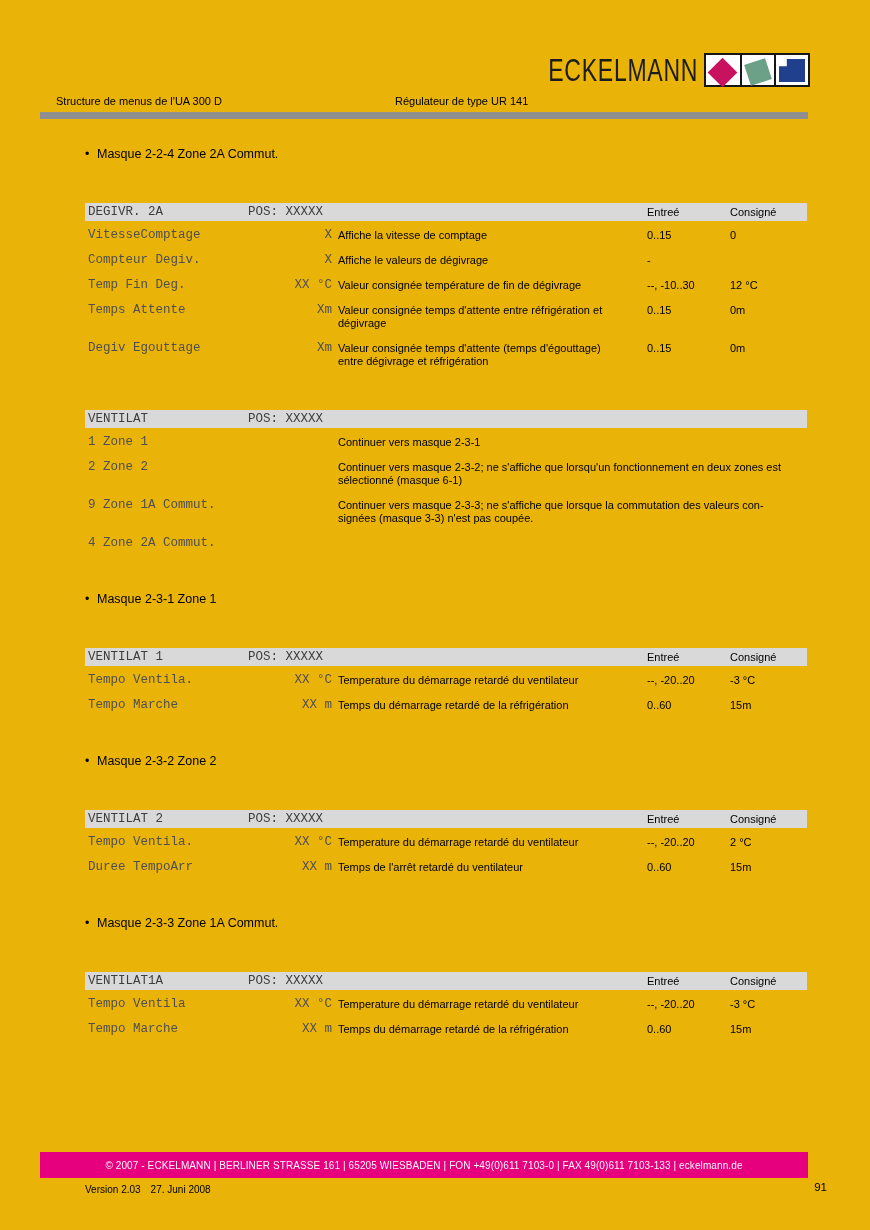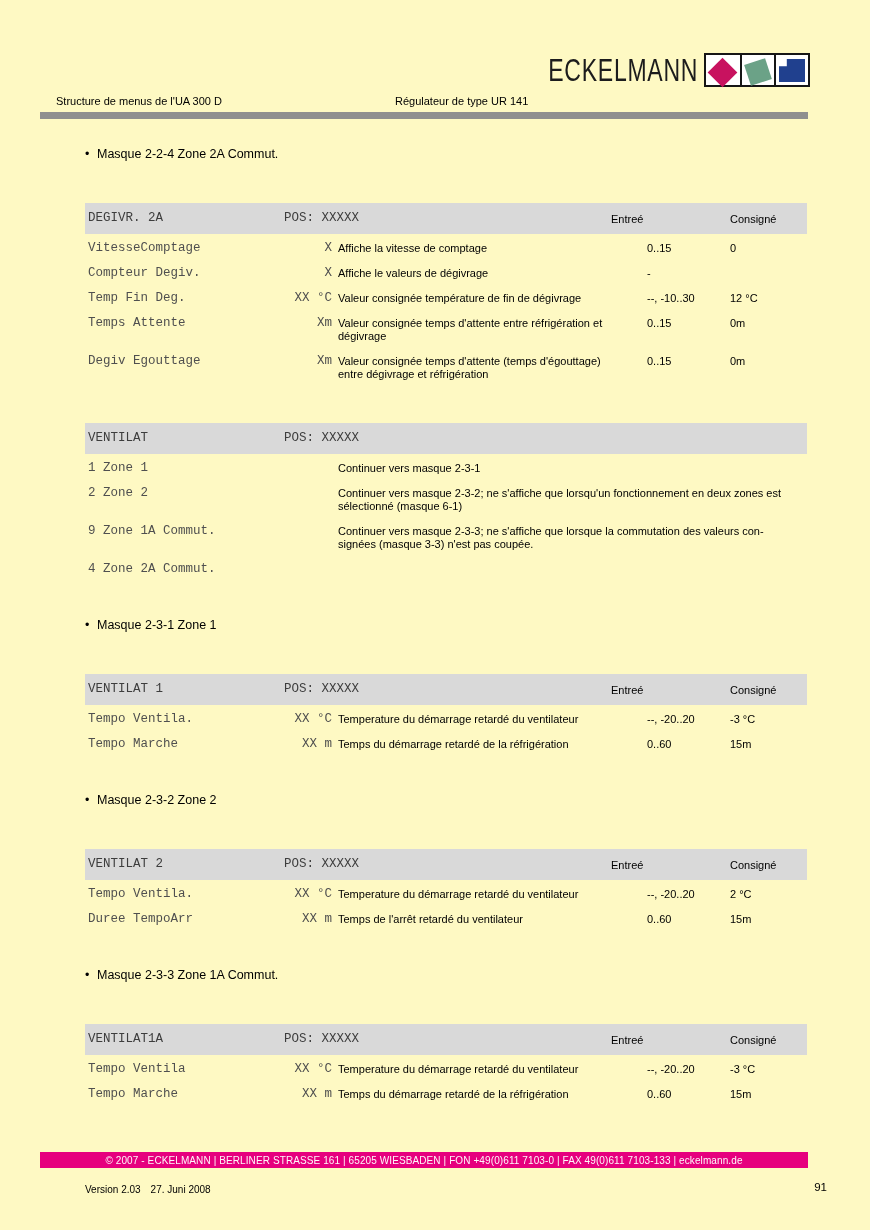--- a/index.html
+++ b/index.html
@@ -7,21 +7,21 @@
     --logo-magenta:#c8125f;
     --logo-green:#6ba287;
     --logo-blue:#20408e;
     --table-header-gray:#d9d9d9;
     --rule-gray:#8f8f8f;
     --mono-ink:#4f4f4f;
   }
   *{margin:0;padding:0;box-sizing:border-box;}
   html,body{background:#e9e9e9;}
   .page{
-    position:relative;width:870px;height:1230px;background:#fef9c3;
+    position:relative;width:870px;height:1230px;background:#eab308;
     font-family:"Liberation Sans",sans-serif;color:#000;overflow:hidden;
     margin:0 auto;
   }
   
   .logo{position:absolute;top:53px;right:60px;display:flex;align-items:center;}
   .logo-text{
     display:inline-block;font-size:32px;font-weight:400;color:#1c1c1c;
     transform:scaleX(.72);transform-origin:right center;letter-spacing:1px;
     line-height:34px;
   }
@@ -37,37 +37,37 @@
   .hdr-center{position:absolute;left:395px;top:95px;font-size:11px;line-height:13px;}
   .hdr-rule{position:absolute;left:40px;top:112px;width:768px;height:7px;background:var(--rule-gray);}
   
   .content{position:absolute;left:85px;top:147px;width:722px;}
   .sec{margin-bottom:42px;}
   .sec-title{font-size:12.5px;line-height:14px;color:#000;margin-bottom:42px;}
   .sec-title::before{content:"\2022";display:inline-block;width:12px;}
   .ptable{width:722px;}
   .thead{
     display:grid;grid-template-columns:163px 84px 1fr 83px 77px;
-    align-items:center;background:var(--table-header-gray);height:31px;gap:36px;
+    align-items:center;background:var(--table-header-gray);height:18px;
   }
   .mono{font-family:"Liberation Mono","DejaVu Sans Mono",monospace;font-size:12.5px;color:var(--mono-ink);line-height:13px;}
   .thead .mono{color:#3d3d3d;}
   .thead .tname{padding-left:3px;}
   .chead{font-size:11px;color:#000;}
   .tbody{padding-top:8px;}
   .prow{display:grid;grid-template-columns:163px 84px 1fr 83px 77px;margin-bottom:12px;}
   .mrow{display:grid;grid-template-columns:247px 1fr;margin-bottom:12px;}
   .prow:last-child,.mrow:last-child{margin-bottom:0;}
   .pname{padding-left:3px;}
   .pval{text-align:right;}
   .pdesc{padding-left:6px;font-size:11px;line-height:13px;color:#000;white-space:pre-line;}
   .pent,.pcon{font-size:11px;line-height:13px;color:#000;}
   
   .footer-bar{
-    position:absolute;left:40px;top:1152px;width:768px;height:16px;
+    position:absolute;left:40px;top:1152px;width:768px;height:26px;
     background:var(--brand-magenta);display:flex;align-items:center;justify-content:center;
   }
   .footer-bar span{font-size:10px;color:rgba(255,255,255,.96);letter-spacing:.1px;}
   .version{position:absolute;left:85px;top:1184px;font-size:10px;line-height:12px;}
   .version .date{margin-left:10px;}
   .pagenum{position:absolute;right:43px;top:1180px;font-size:11.5px;line-height:14px;}
 </style>
 </head>
 <body>
 

